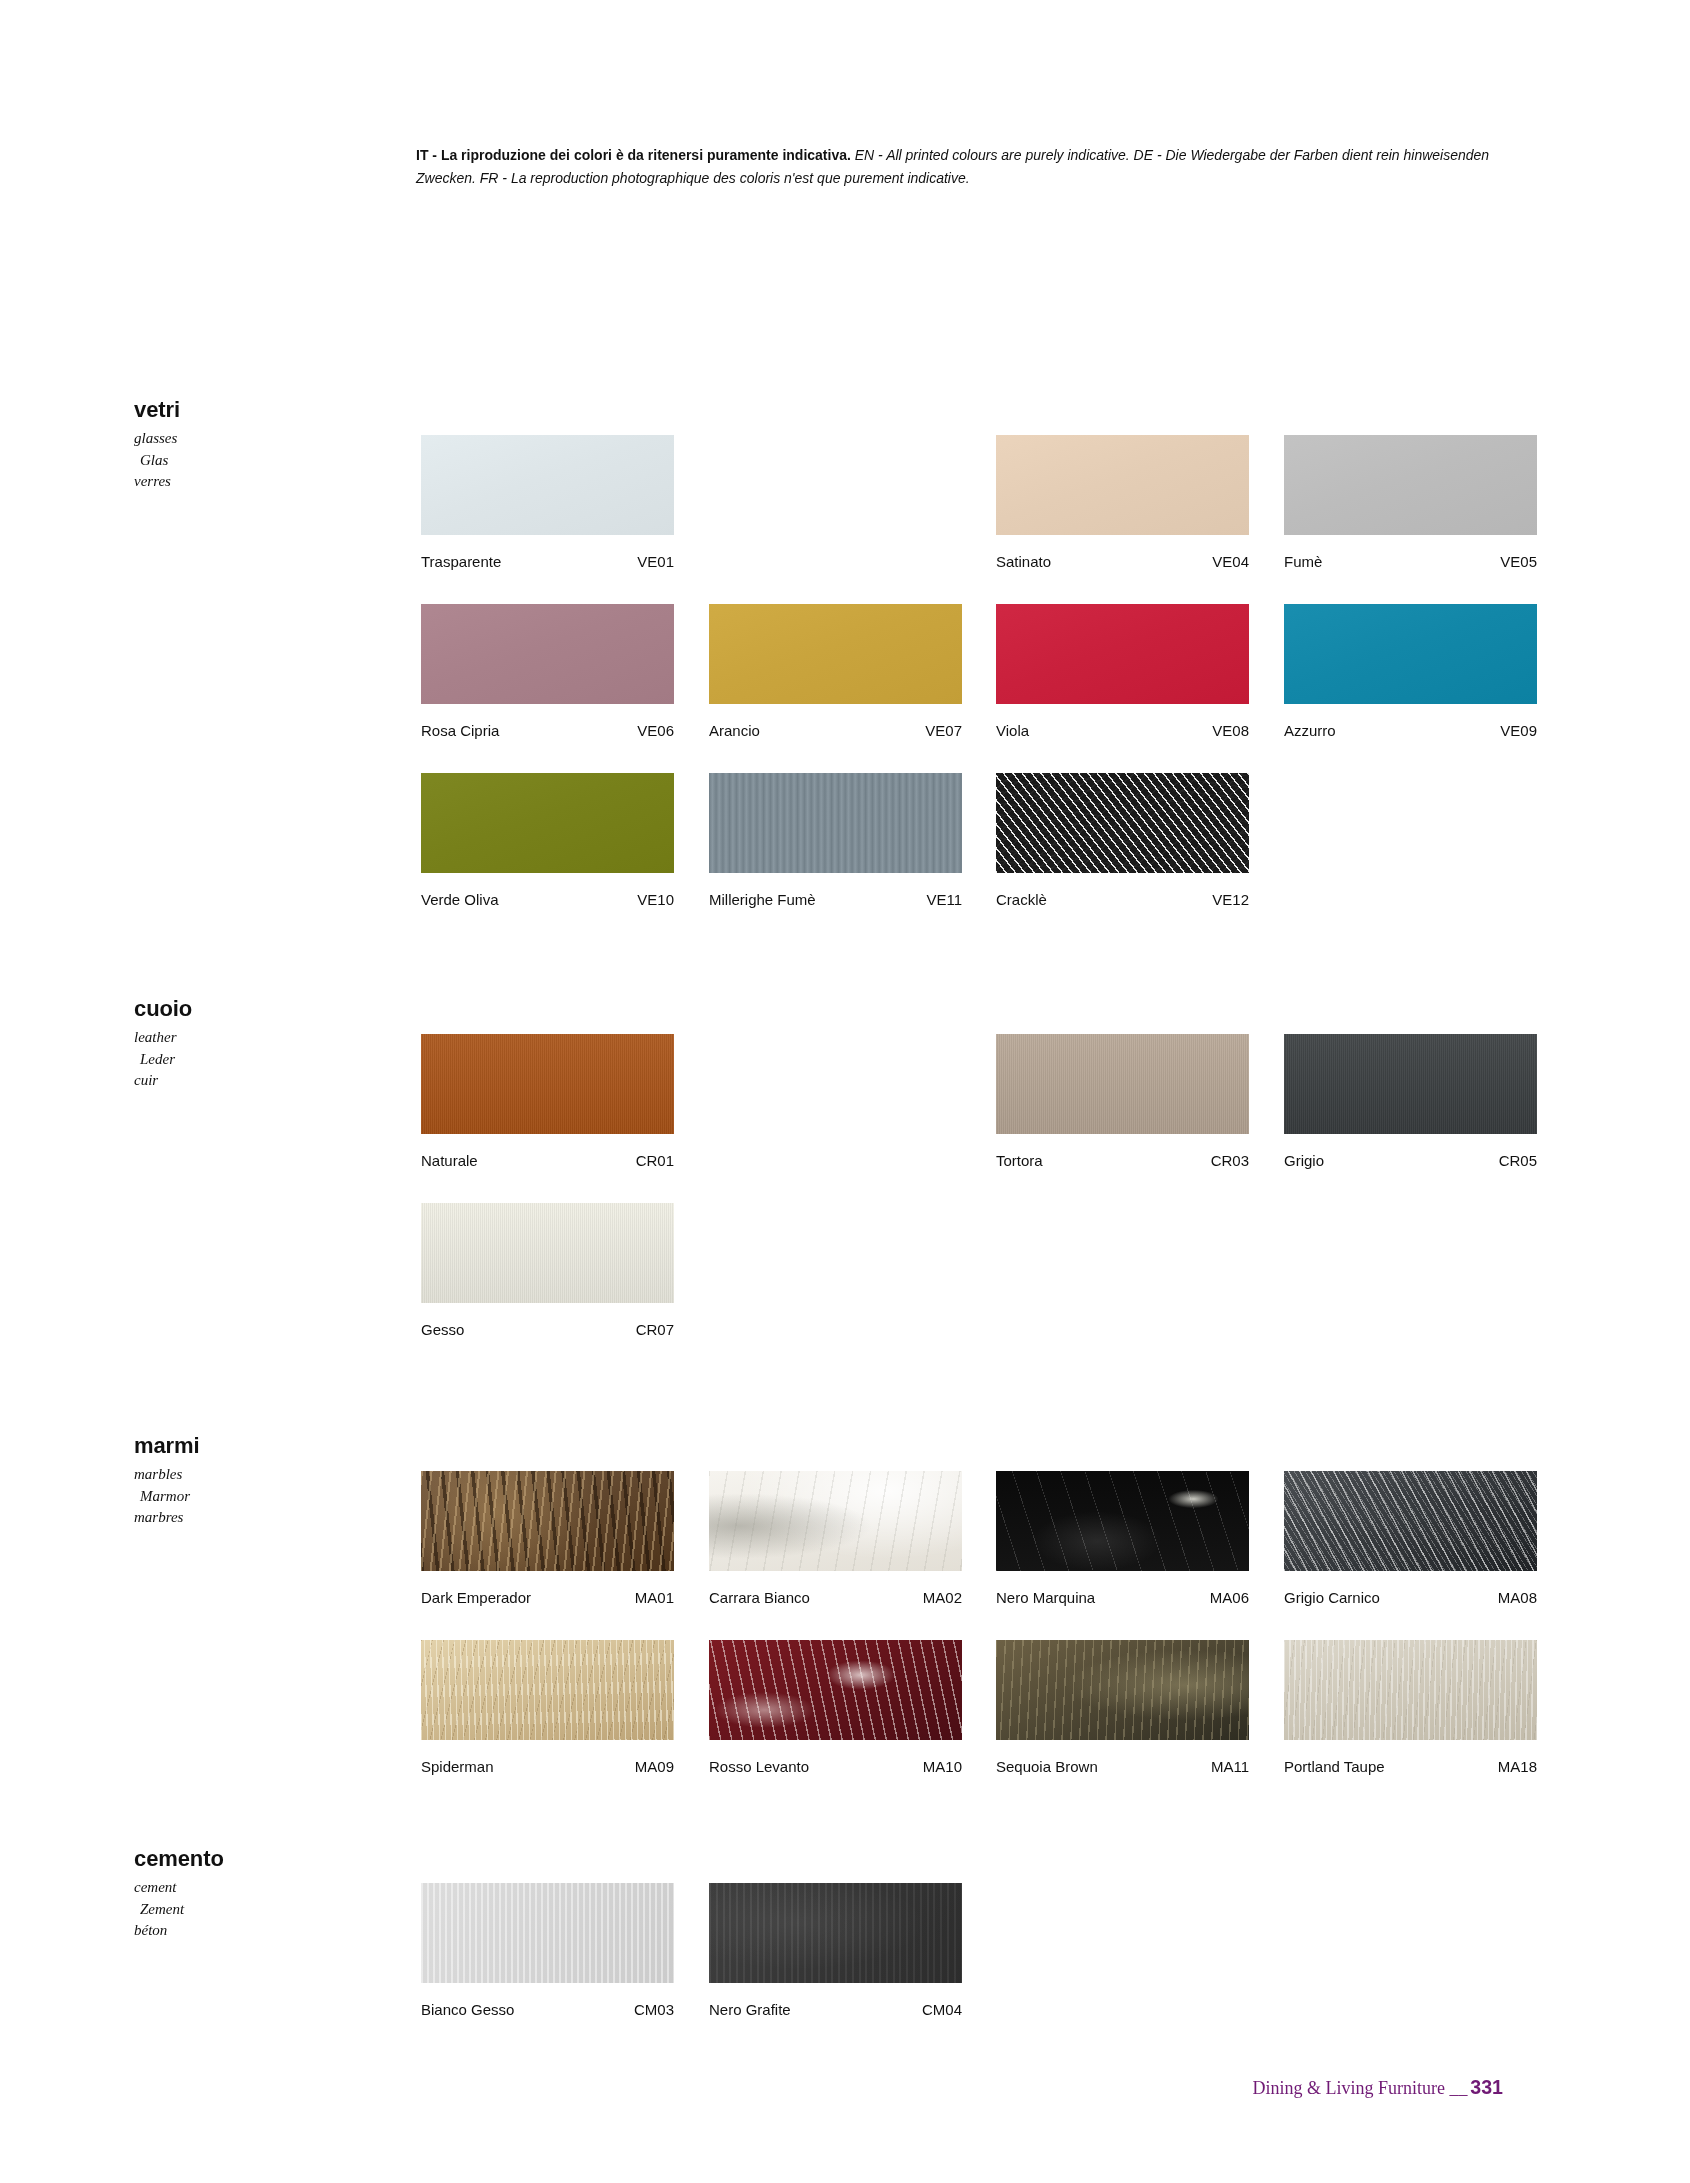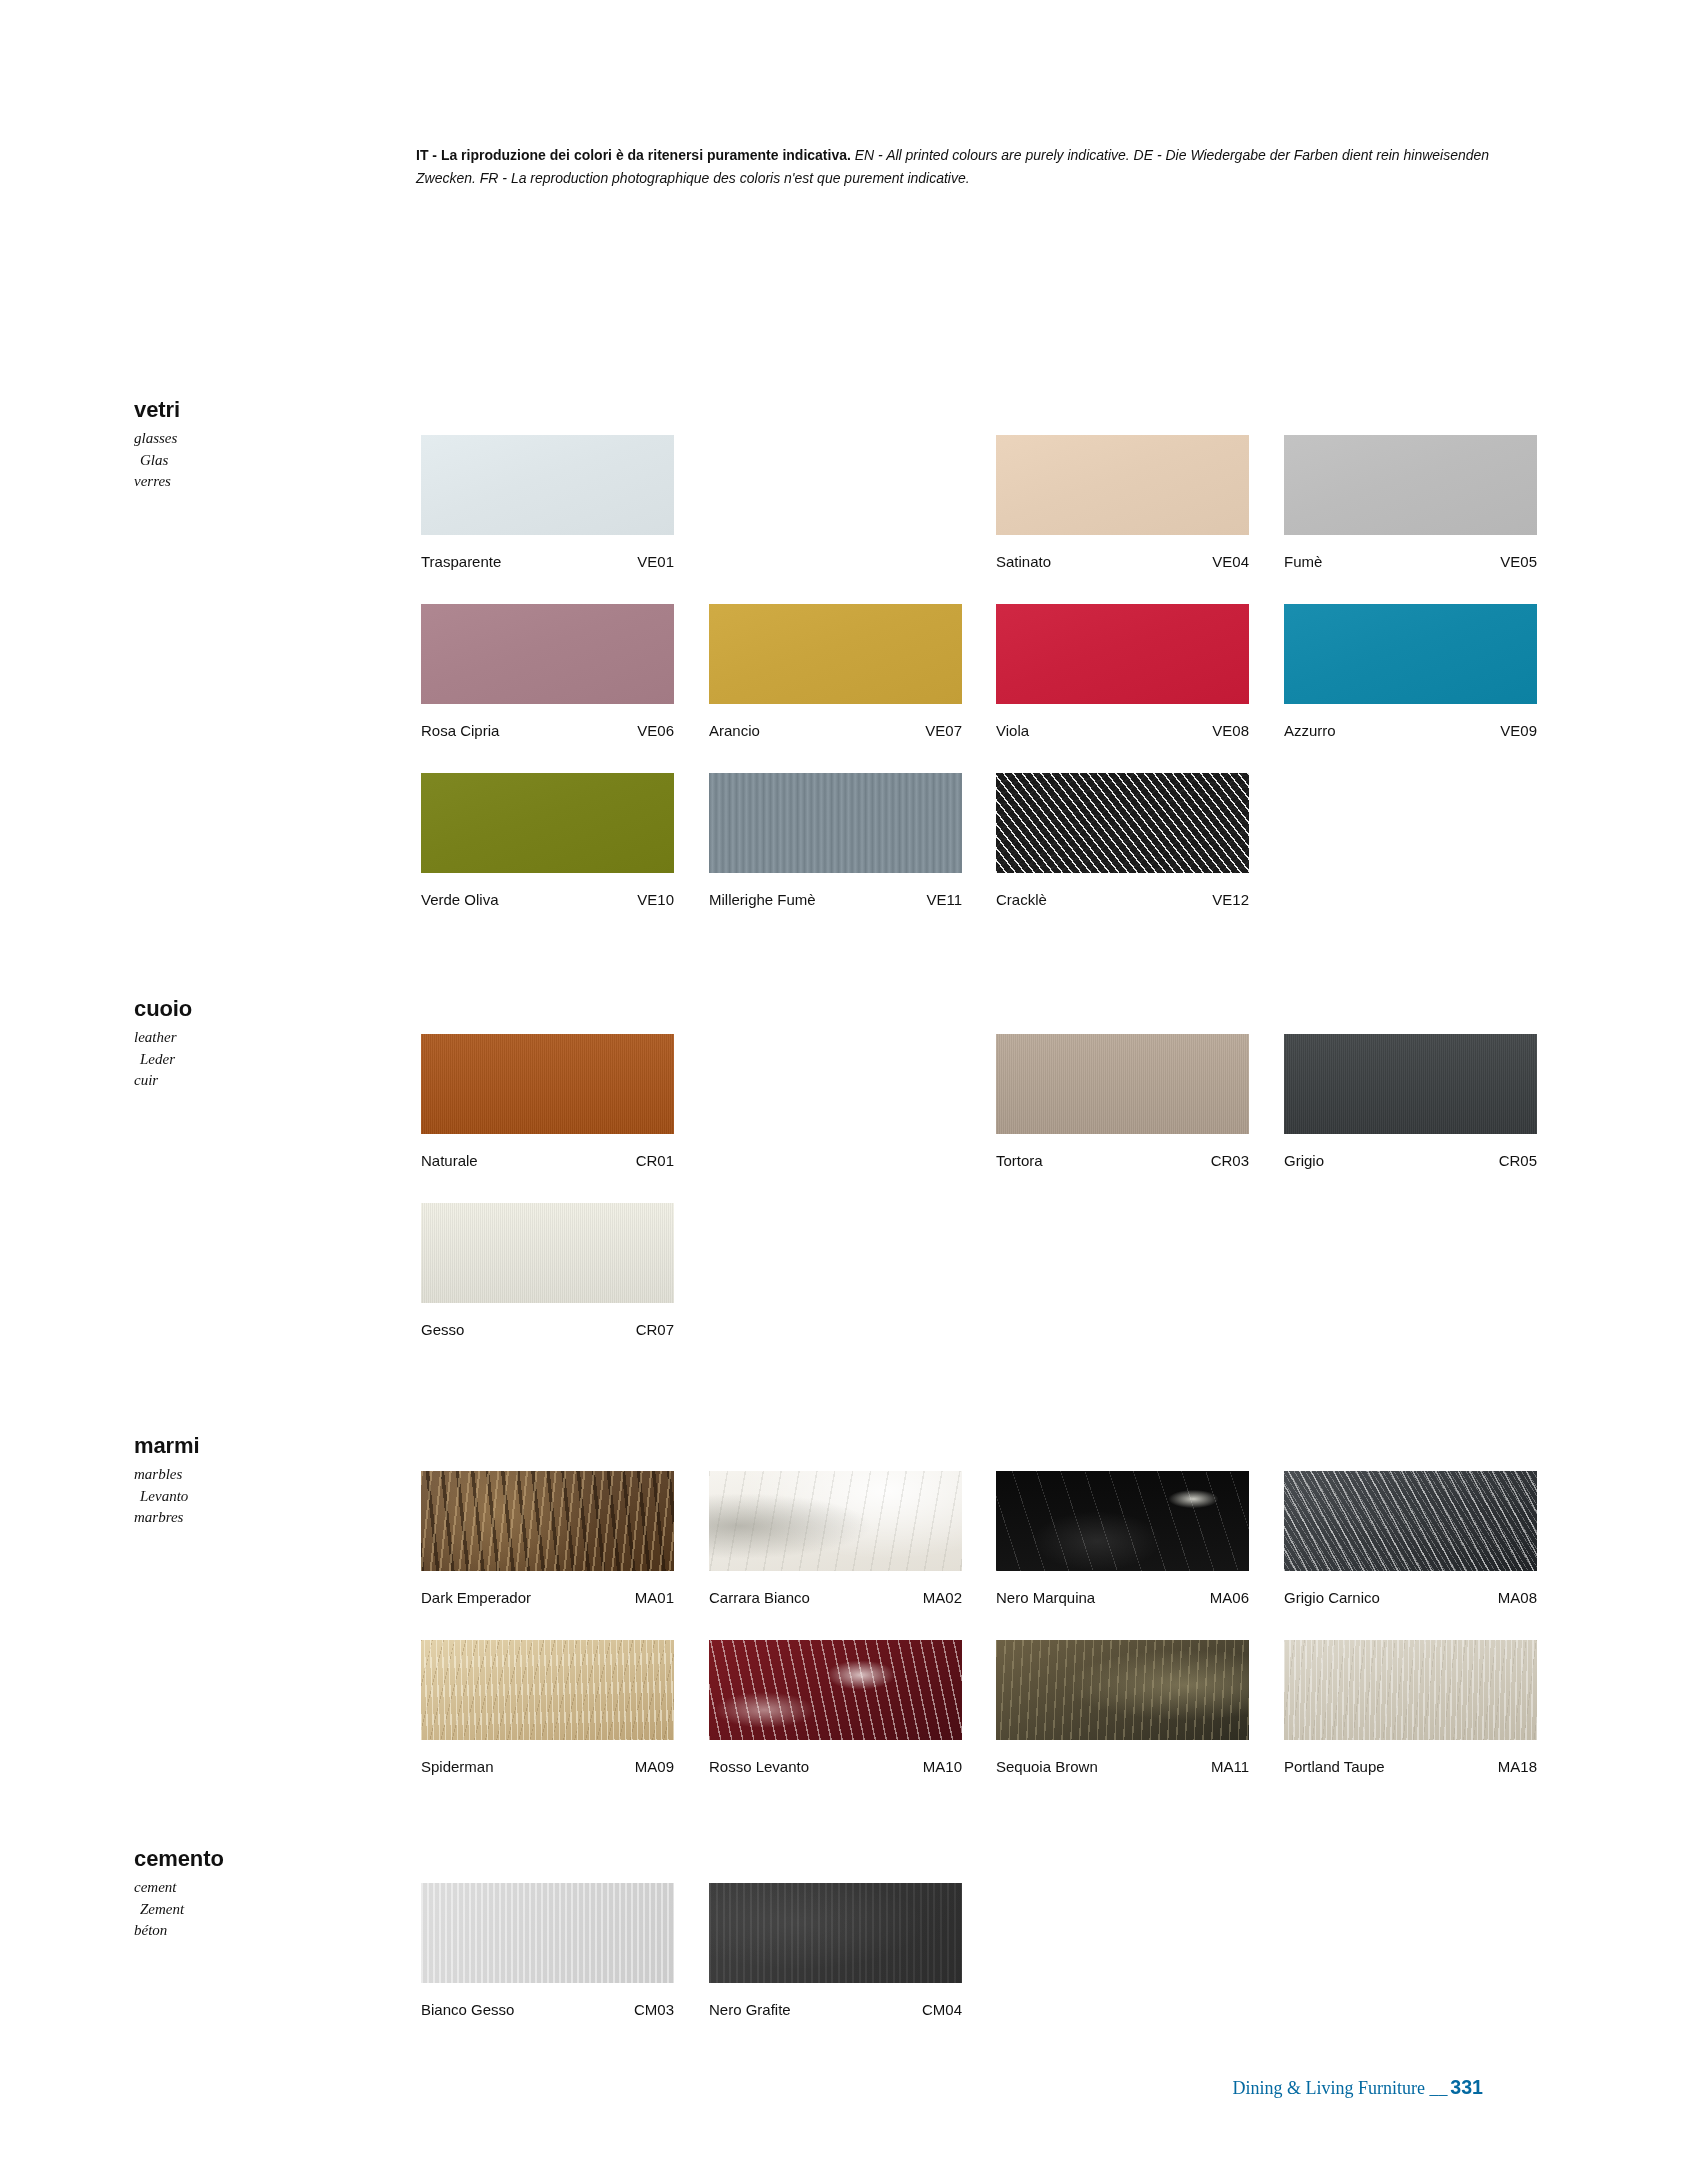--- a/index.html
+++ b/index.html
@@ -53,23 +53,23 @@
   }
   .caption{
     margin-top:17.6px;position:relative;height:17.6px;
     font-size:15px;color:#111;line-height:17.6px;white-space:nowrap;
   }
   .cap-name{position:absolute;left:0;top:0;}
   .cap-code{position:absolute;right:0;top:0;}
 
   
   .footer{
-    position:absolute;right:208px;top:2076px;
+    position:absolute;right:188px;top:2076px;
     font-family:"Liberation Serif",serif;
-    font-size:18px;color:#0369a1;white-space:nowrap;
+    font-size:18px;color:#701a75;white-space:nowrap;
   }
   .footer .pg{
     font-family:"Liberation Sans",sans-serif;
     font-weight:700;font-size:19.6px;margin-left:2.7px;
   }
 </style>
 </head>
 <body>
 
 <div class="page">
@@ -209,21 +209,21 @@
               </div>
             </div>
           </div>
         </div>
       </div>
       <div class="section">
         <div class="sec-label" style="top: 1435px;">
           <div class="sec-title">marmi</div>
           <div class="sec-sub">
             <span>marbles</span>
-            <span class="ind">Levanto</span>
+            <span class="ind">Marmor</span>
             <span>marbres</span>
           </div>
         </div>
         <div class="grid" style="top: 1442px;">
           <div class="row">
             <div class="cell c0">
               <div class="chip" style="background-color: rgb(95, 69, 44); background-image: repeating-linear-gradient(96deg, rgba(214, 184, 138, 0.45) 0px, rgba(214, 184, 138, 0.45) 2px, rgba(0, 0, 0, 0) 2px, rgba(0, 0, 0, 0) 9.5px), repeating-linear-gradient(84deg, rgba(30, 18, 8, 0.55) 0px, rgba(30, 18, 8, 0.55) 3.4px, rgba(0, 0, 0, 0) 3.4px, rgba(0, 0, 0, 0) 15px), radial-gradient(circle at 30% 40%, rgba(180, 145, 95, 0.55), rgba(0, 0, 0, 0) 55%), linear-gradient(160deg, rgb(113, 87, 62), rgb(77, 51, 26));"></div>
               <div class="caption">
                 <span class="cap-name">Dark Emperador</span>
                 <span class="cap-code">MA01</span>

